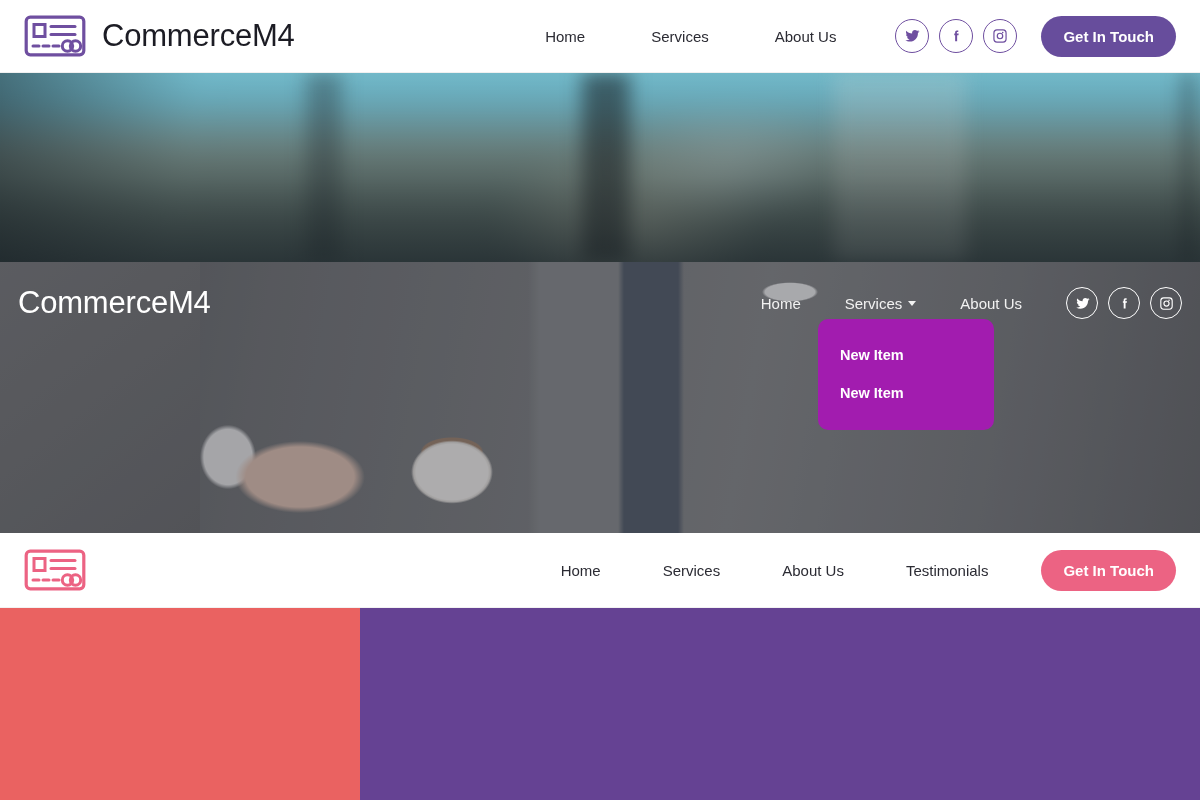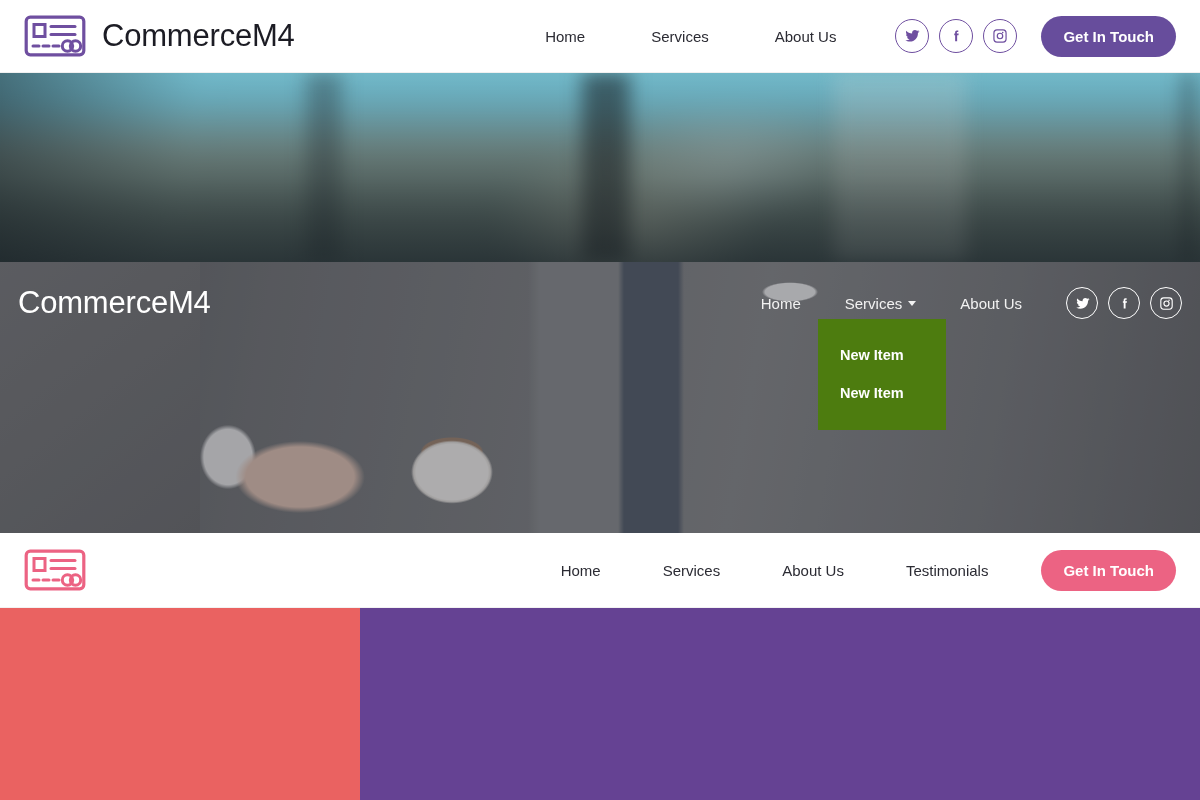--- a/index.html
+++ b/index.html
@@ -140,24 +140,25 @@
   .caret {
     width: 0; height: 0;
     border-left: 4.5px solid transparent;
     border-right: 4.5px solid transparent;
     border-top: 5px solid #f2f2f2;
     display: inline-block;
   }
   .dropdown-menu {
     position: absolute;
     left: 818px; top: 319px;
-    width: 128px; height: 111px;
-    background: #4d7c0f;
+    width: 176px; height: 111px;
+    background: #a21caf;
     padding: 28px 0 0 22px;
     z-index: 30;
+    border-radius: 10px;
   }
   .dropdown-menu .dd-item {
     display: block; color: #ffffff;
     font-size: 14.5px; font-weight: bold;
     text-decoration: none; margin-bottom: 22px;
     white-space: nowrap;
   }
   .social-row-two { display: flex; align-items: center; gap: 10px; margin-left: 22px; }
   .soc-circle-w {
     width: 32px; height: 32px; border-radius: 50%;

